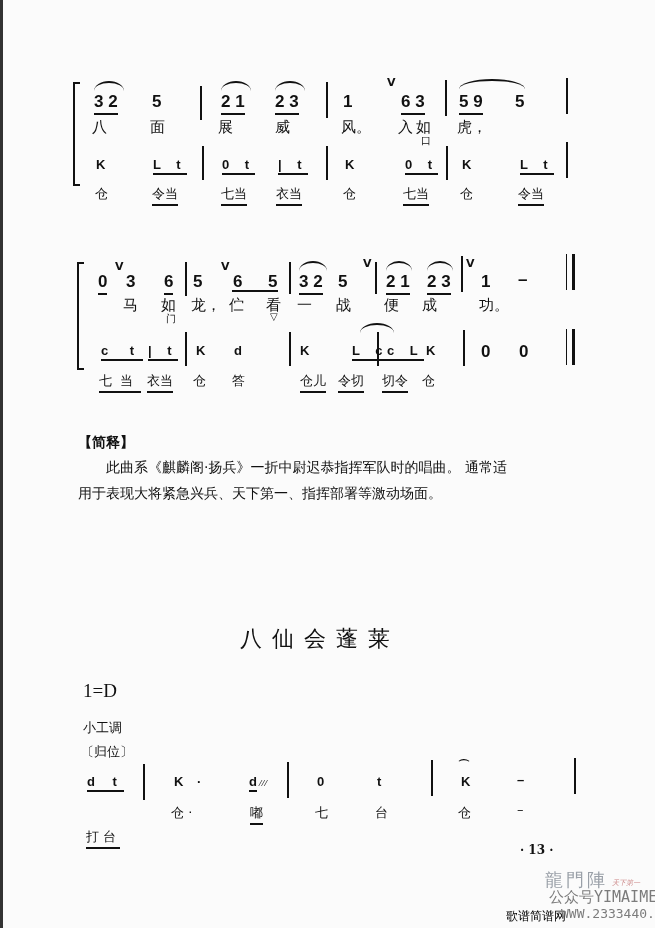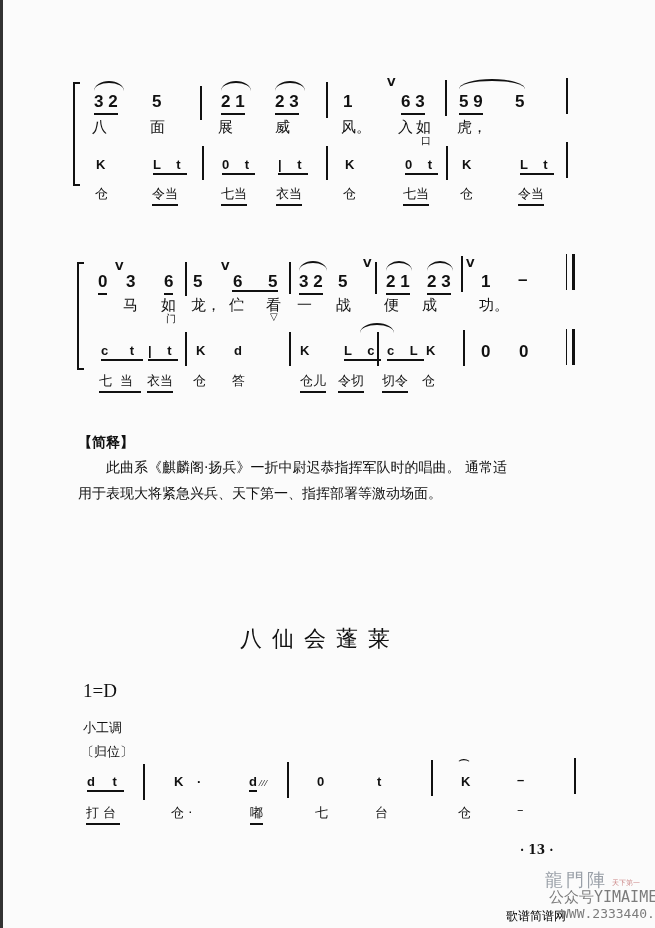--- a/index.html
+++ b/index.html
@@ -133,21 +133,21 @@
   <span class="abs lyric" style="left:422px; top:296px;">成</span>
   <span class="abs lyric" style="left:479px; top:296px;">功。</span>
 
   <span class="abs perc ul" style="left:101px; top:343px; letter-spacing:9px;">c t</span>
   <span class="abs perc ul" style="left:148px; top:343px; letter-spacing:6px;">| t</span>
   <div class="barline" style="left:185px; top:332px; height:34px;"></div>
   <span class="abs perc" style="left:196px; top:343px;">K</span>
   <span class="abs perc" style="left:234px; top:343px;">d</span>
   <div class="barline" style="left:289px; top:332px; height:34px;"></div>
   <span class="abs perc" style="left:300px; top:343px;">K</span>
-  <span class="abs perc ul" style="left:344px; top:343px; letter-spacing:6px;">L c</span>
+  <span class="abs perc ul" style="left:352px; top:343px; letter-spacing:6px;">L c</span>
   <div class="barline" style="left:377px; top:332px; height:34px;"></div>
   <span class="abs perc ul" style="left:387px; top:343px; letter-spacing:6px;">c L</span>
   <span class="abs perc" style="left:426px; top:343px;">K</span>
   <div class="barline" style="left:463px; top:330px; height:36px;"></div>
   <span class="abs num" style="left:481px; top:342px;">0</span>
   <span class="abs num" style="left:519px; top:342px;">0</span>
   <div class="final" style="left:566px; top:329px; height:36px;"></div>
 
   <span class="abs syll ul" style="left:99px; top:372px; letter-spacing:8px;">七当</span>
   <span class="abs syll ul" style="left:147px; top:372px;">衣当</span>
@@ -178,29 +178,29 @@
   <span class="abs" style="left:259px; top:778px; font-size:8px; font-style:italic;">///</span>
   <div class="barline" style="left:287px; top:762px; height:36px;"></div>
   <span class="abs perc" style="left:317px; top:774px;">0</span>
   <span class="abs perc" style="left:377px; top:774px;">t</span>
   <div class="barline" style="left:431px; top:760px; height:36px;"></div>
   <span class="abs" style="left:458px; top:757px; font-size:12px; font-weight:bold;">⌒</span>
   <span class="abs perc" style="left:461px; top:774px;">K</span>
   <span class="abs perc" style="left:517px; top:772px;">–</span>
   <div class="barline" style="left:574px; top:758px; height:36px;"></div>
 
-  <span class="abs syll ul" style="left:86px; top:804px; letter-spacing:4px;text-align:center;">打台</span>
+  <span class="abs syll ul" style="left:86px; top:828px; letter-spacing:4px;text-align:center;">打台</span>
   <span class="abs syll" style="left:171px; top:804px;">仓 ·</span>
   <span class="abs syll ul" style="left:250px; top:804px;">嘟</span>
   <span class="abs syll" style="left:315px; top:804px;">七</span>
   <span class="abs syll" style="left:375px; top:804px;">台</span>
   <span class="abs syll" style="left:458px; top:804px;">仓</span>
   <span class="abs syll" style="left:517px; top:802px;">–</span>
 </div>
 
 <div>
   <span class="abs pagenum" style="left:520px; top:843px;">· 13 ·</span>
   <span class="abs wm1" style="left:545px; top:868px; letter-spacing:3px;">龍門陣</span>
-  <span class="abs" style="left:612px; top:878px; font-size:7px; color:#c88;">天下第一</span>
+  <span class="abs" style="left:612px; top:878px; font-size:7px; color:#c88;font-style:italic;">天下第一</span>
   <span class="abs wm2" style="left:549px; top:888px;">公众号YIMAIME</span>
   <span class="abs wm3" style="left:506px; top:908px;">歌谱简谱网</span>
   <span class="abs wm2" style="left:561px; top:906px; font-size:13px;">WWW.2333440.NET</span>
 </div>
 
 </body></html>

